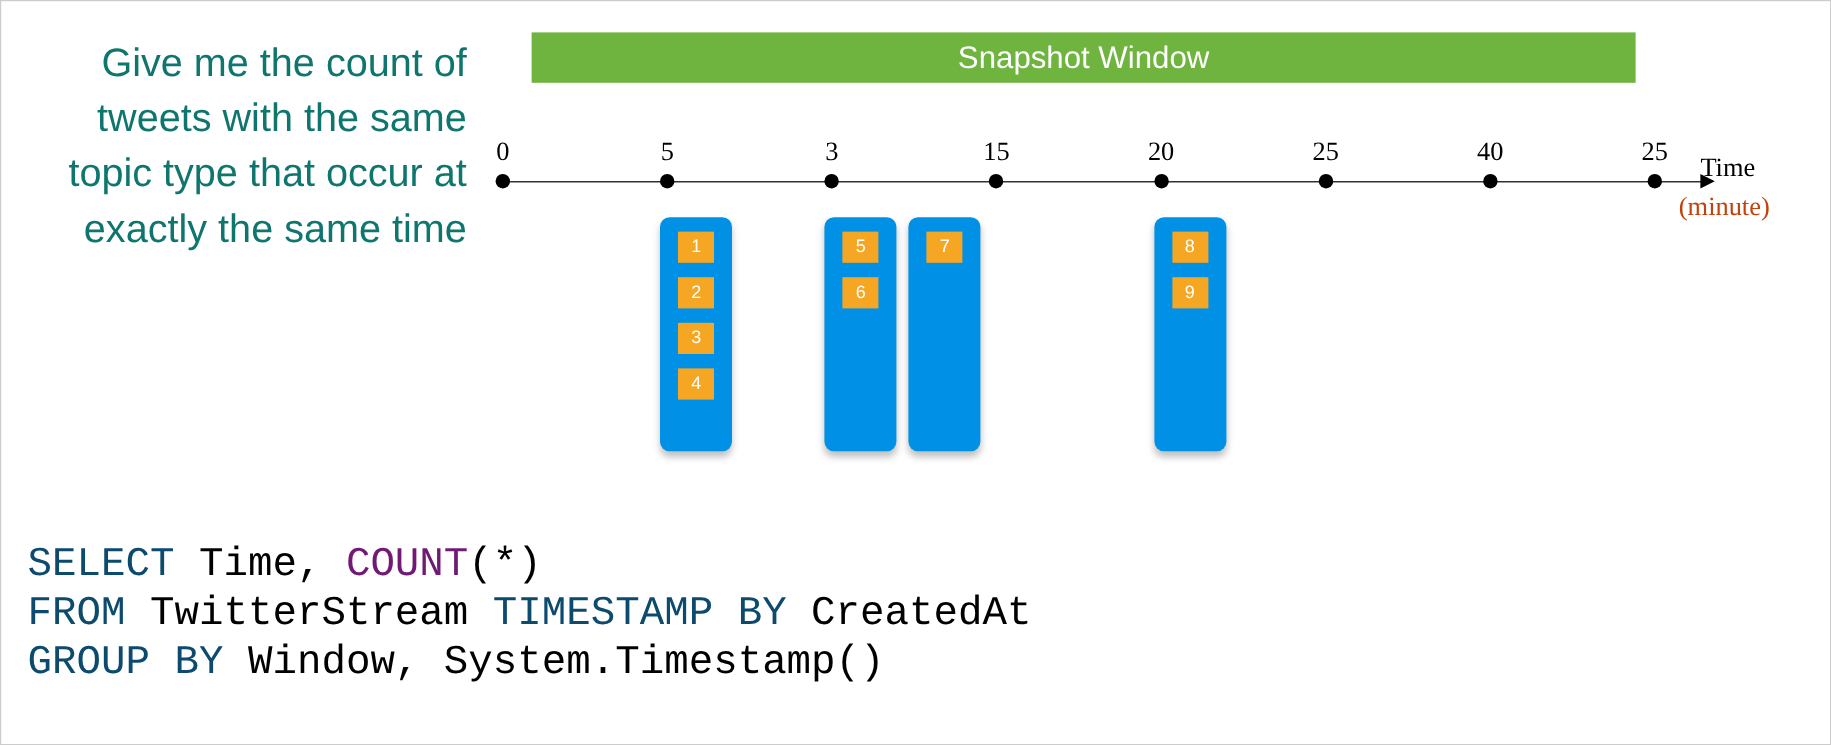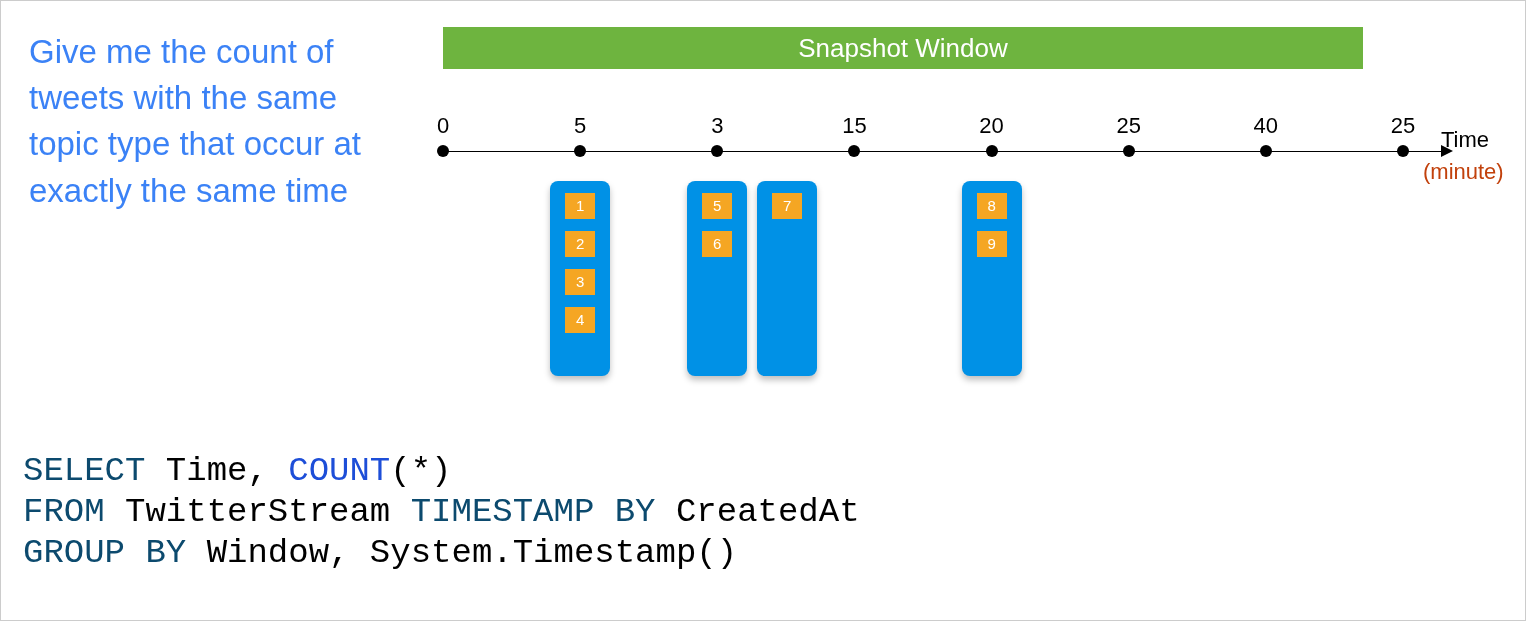--- a/index.html
+++ b/index.html
@@ -9,44 +9,46 @@
     width: 1526px;
     height: 621px;
     position: relative;
     border: 1px solid #ccc;
   }
   .desc {
     position: absolute;
     left: 28px;
     top: 28px;
     width: 360px;
-    color: #3b82f6;
+    color: #0f766e;
     font-size: 33px;
     line-height: 1.4;
     font-weight: 400;
+    text-align: right;
   }
   .banner {
     position: absolute;
     left: 442px;
     top: 26px;
     width: 920px;
     height: 42px;
     background: #6EB43F;
     color: #fff;
     text-align: center;
     font-size: 26px;
     line-height: 42px;
     font-weight: 300;
   }
   .timeline {
     position: absolute;
-    left: 442px;
+    left: 418px;
     top: 100px;
     width: 1028px;
     height: 80px;
+    font-family: Liberation Serif, serif;
   }
   .axis-line {
     position: absolute;
     left: 0;
     top: 50px;
     width: 1000px;
     height: 1px;
     background: #000;
   }
   .axis-arrow {
@@ -119,21 +121,21 @@
     position: absolute;
     left: 22px;
     top: 450px;
     font-family: Consolas, "Courier New", monospace;
     font-size: 34px;
     line-height: 1.2;
     color: #000;
     white-space: pre;
   }
   .kw-blue { color: #0c4a6e; }
-  .kw-purple { color: #1d4ed8; }
+  .kw-purple { color: #701a75; }
 </style>
 </head>
 <body>
 
 <div class="desc">Give me the count of tweets with the same topic type that occur at exactly the same time</div>
 
 <div class="banner">Snapshot Window</div>
 
 <div class="timeline">
   <div class="axis-line"></div>

